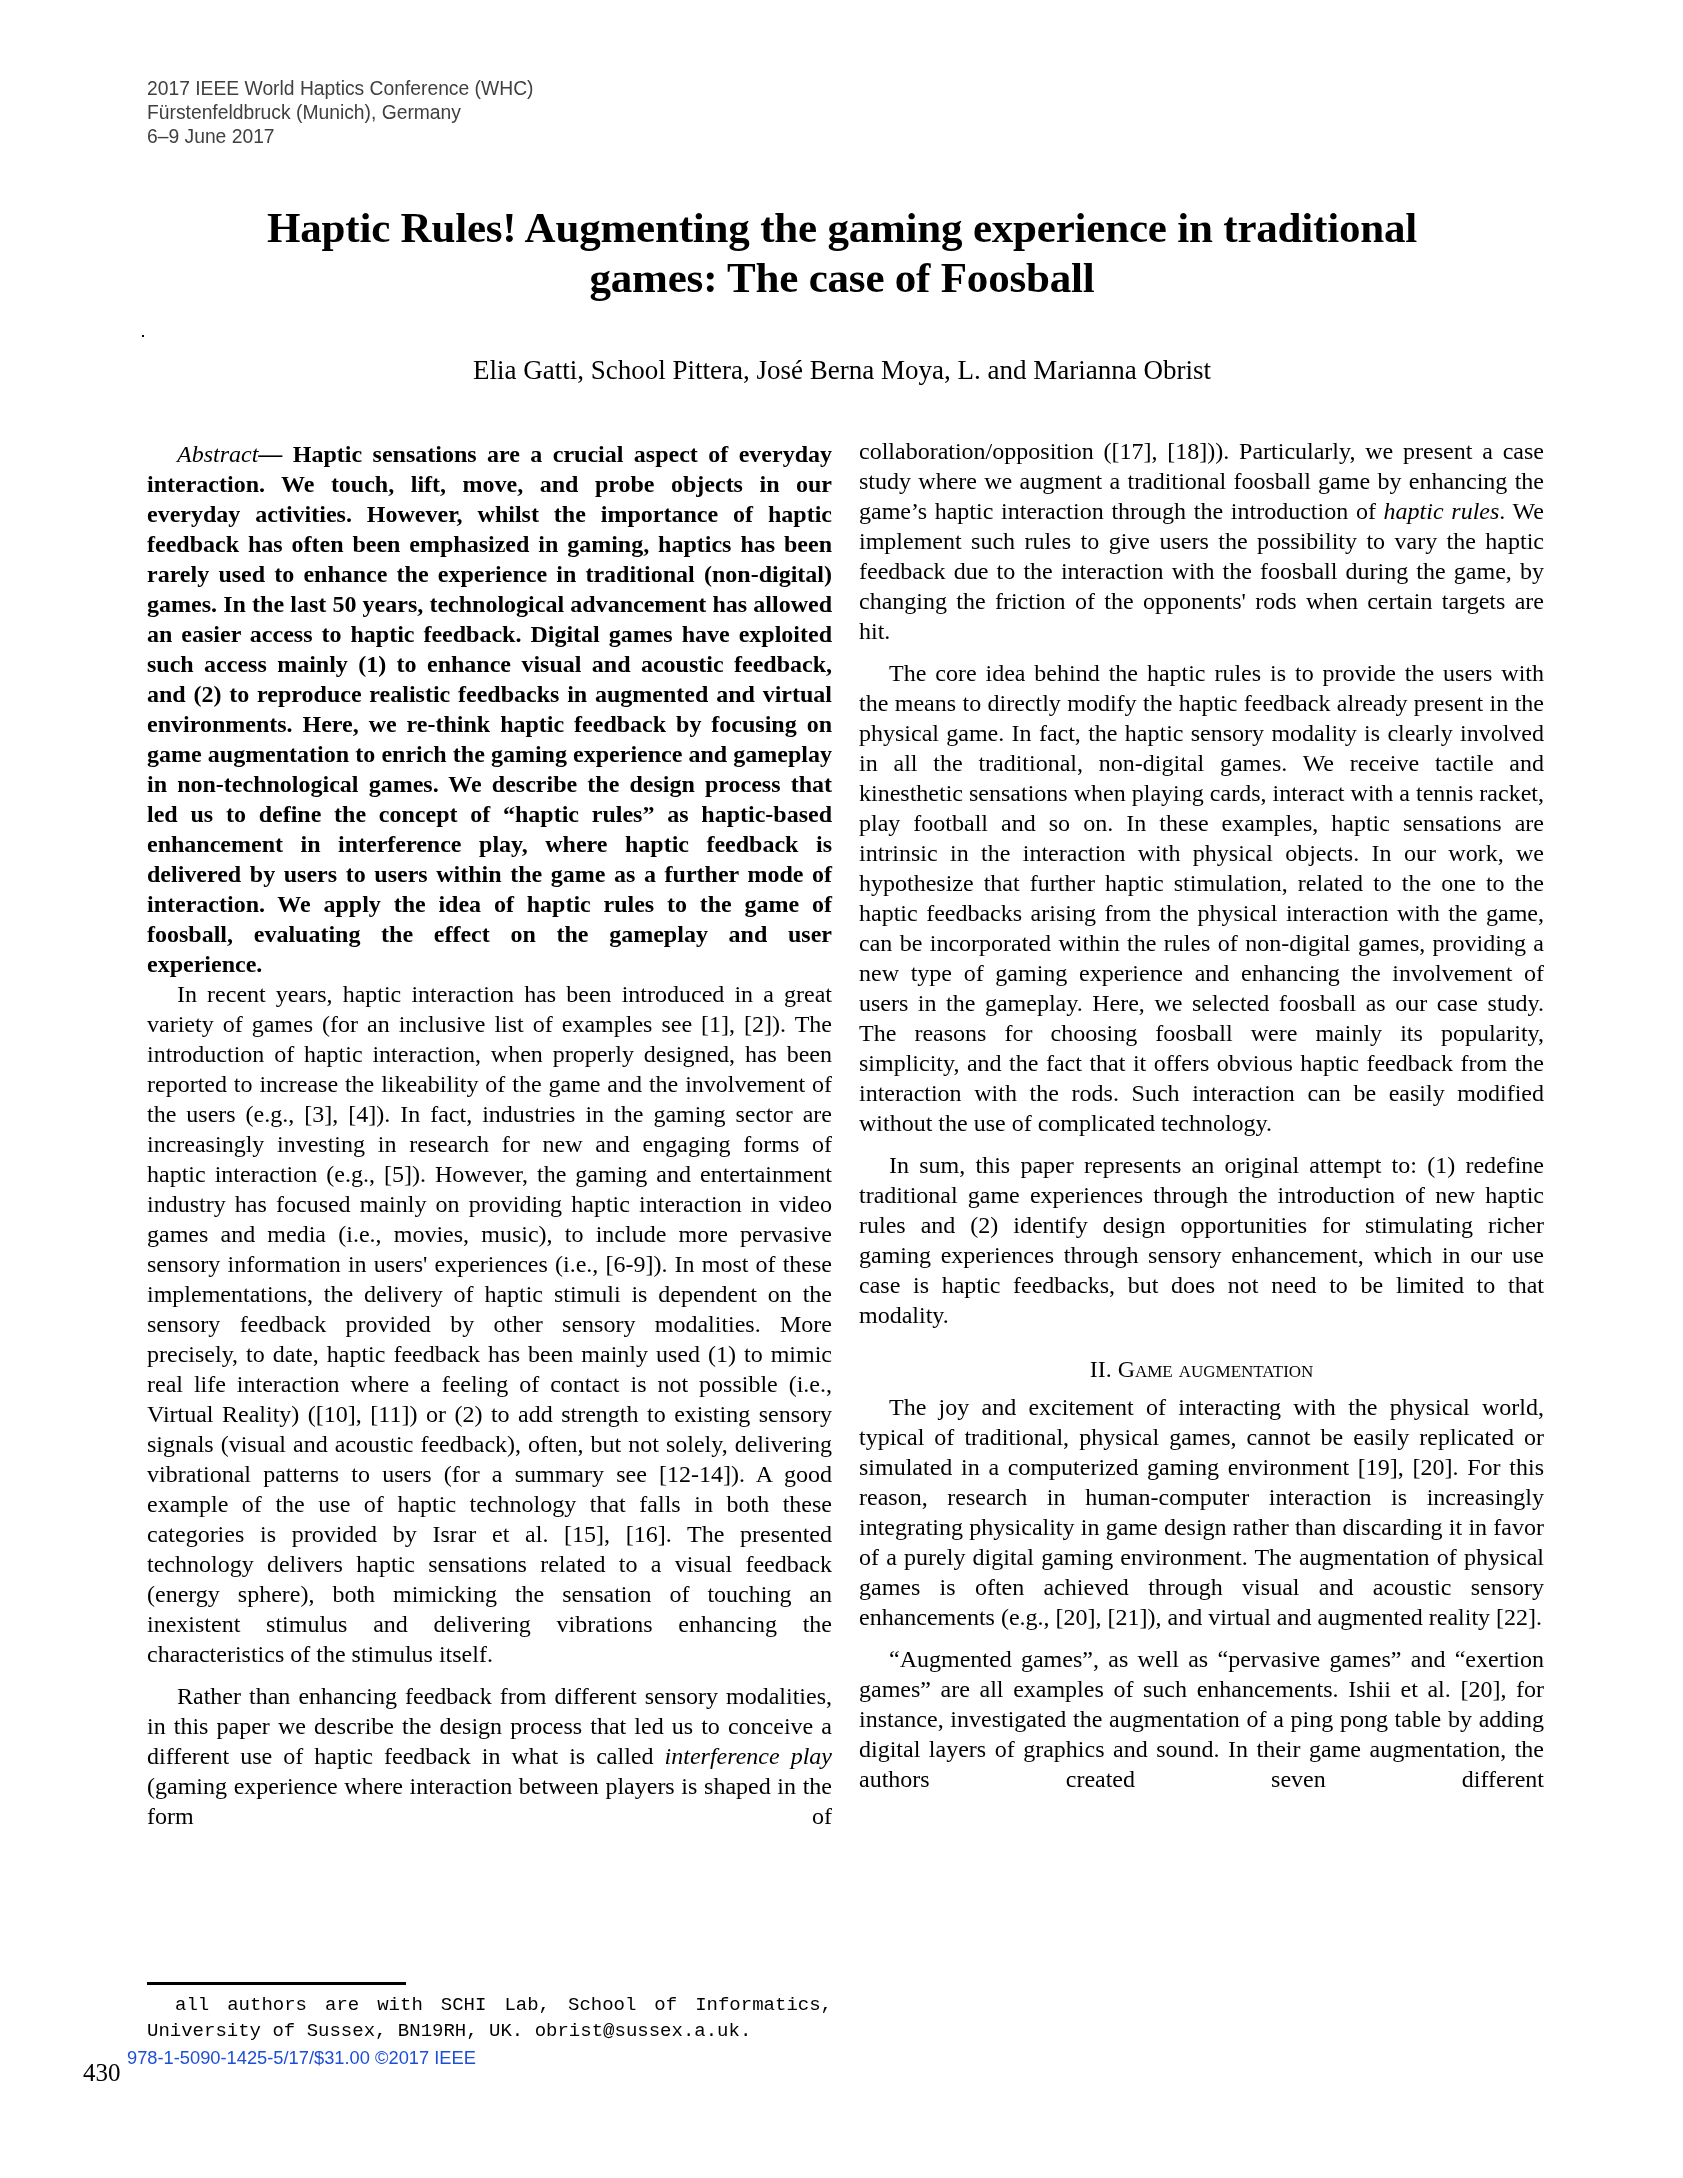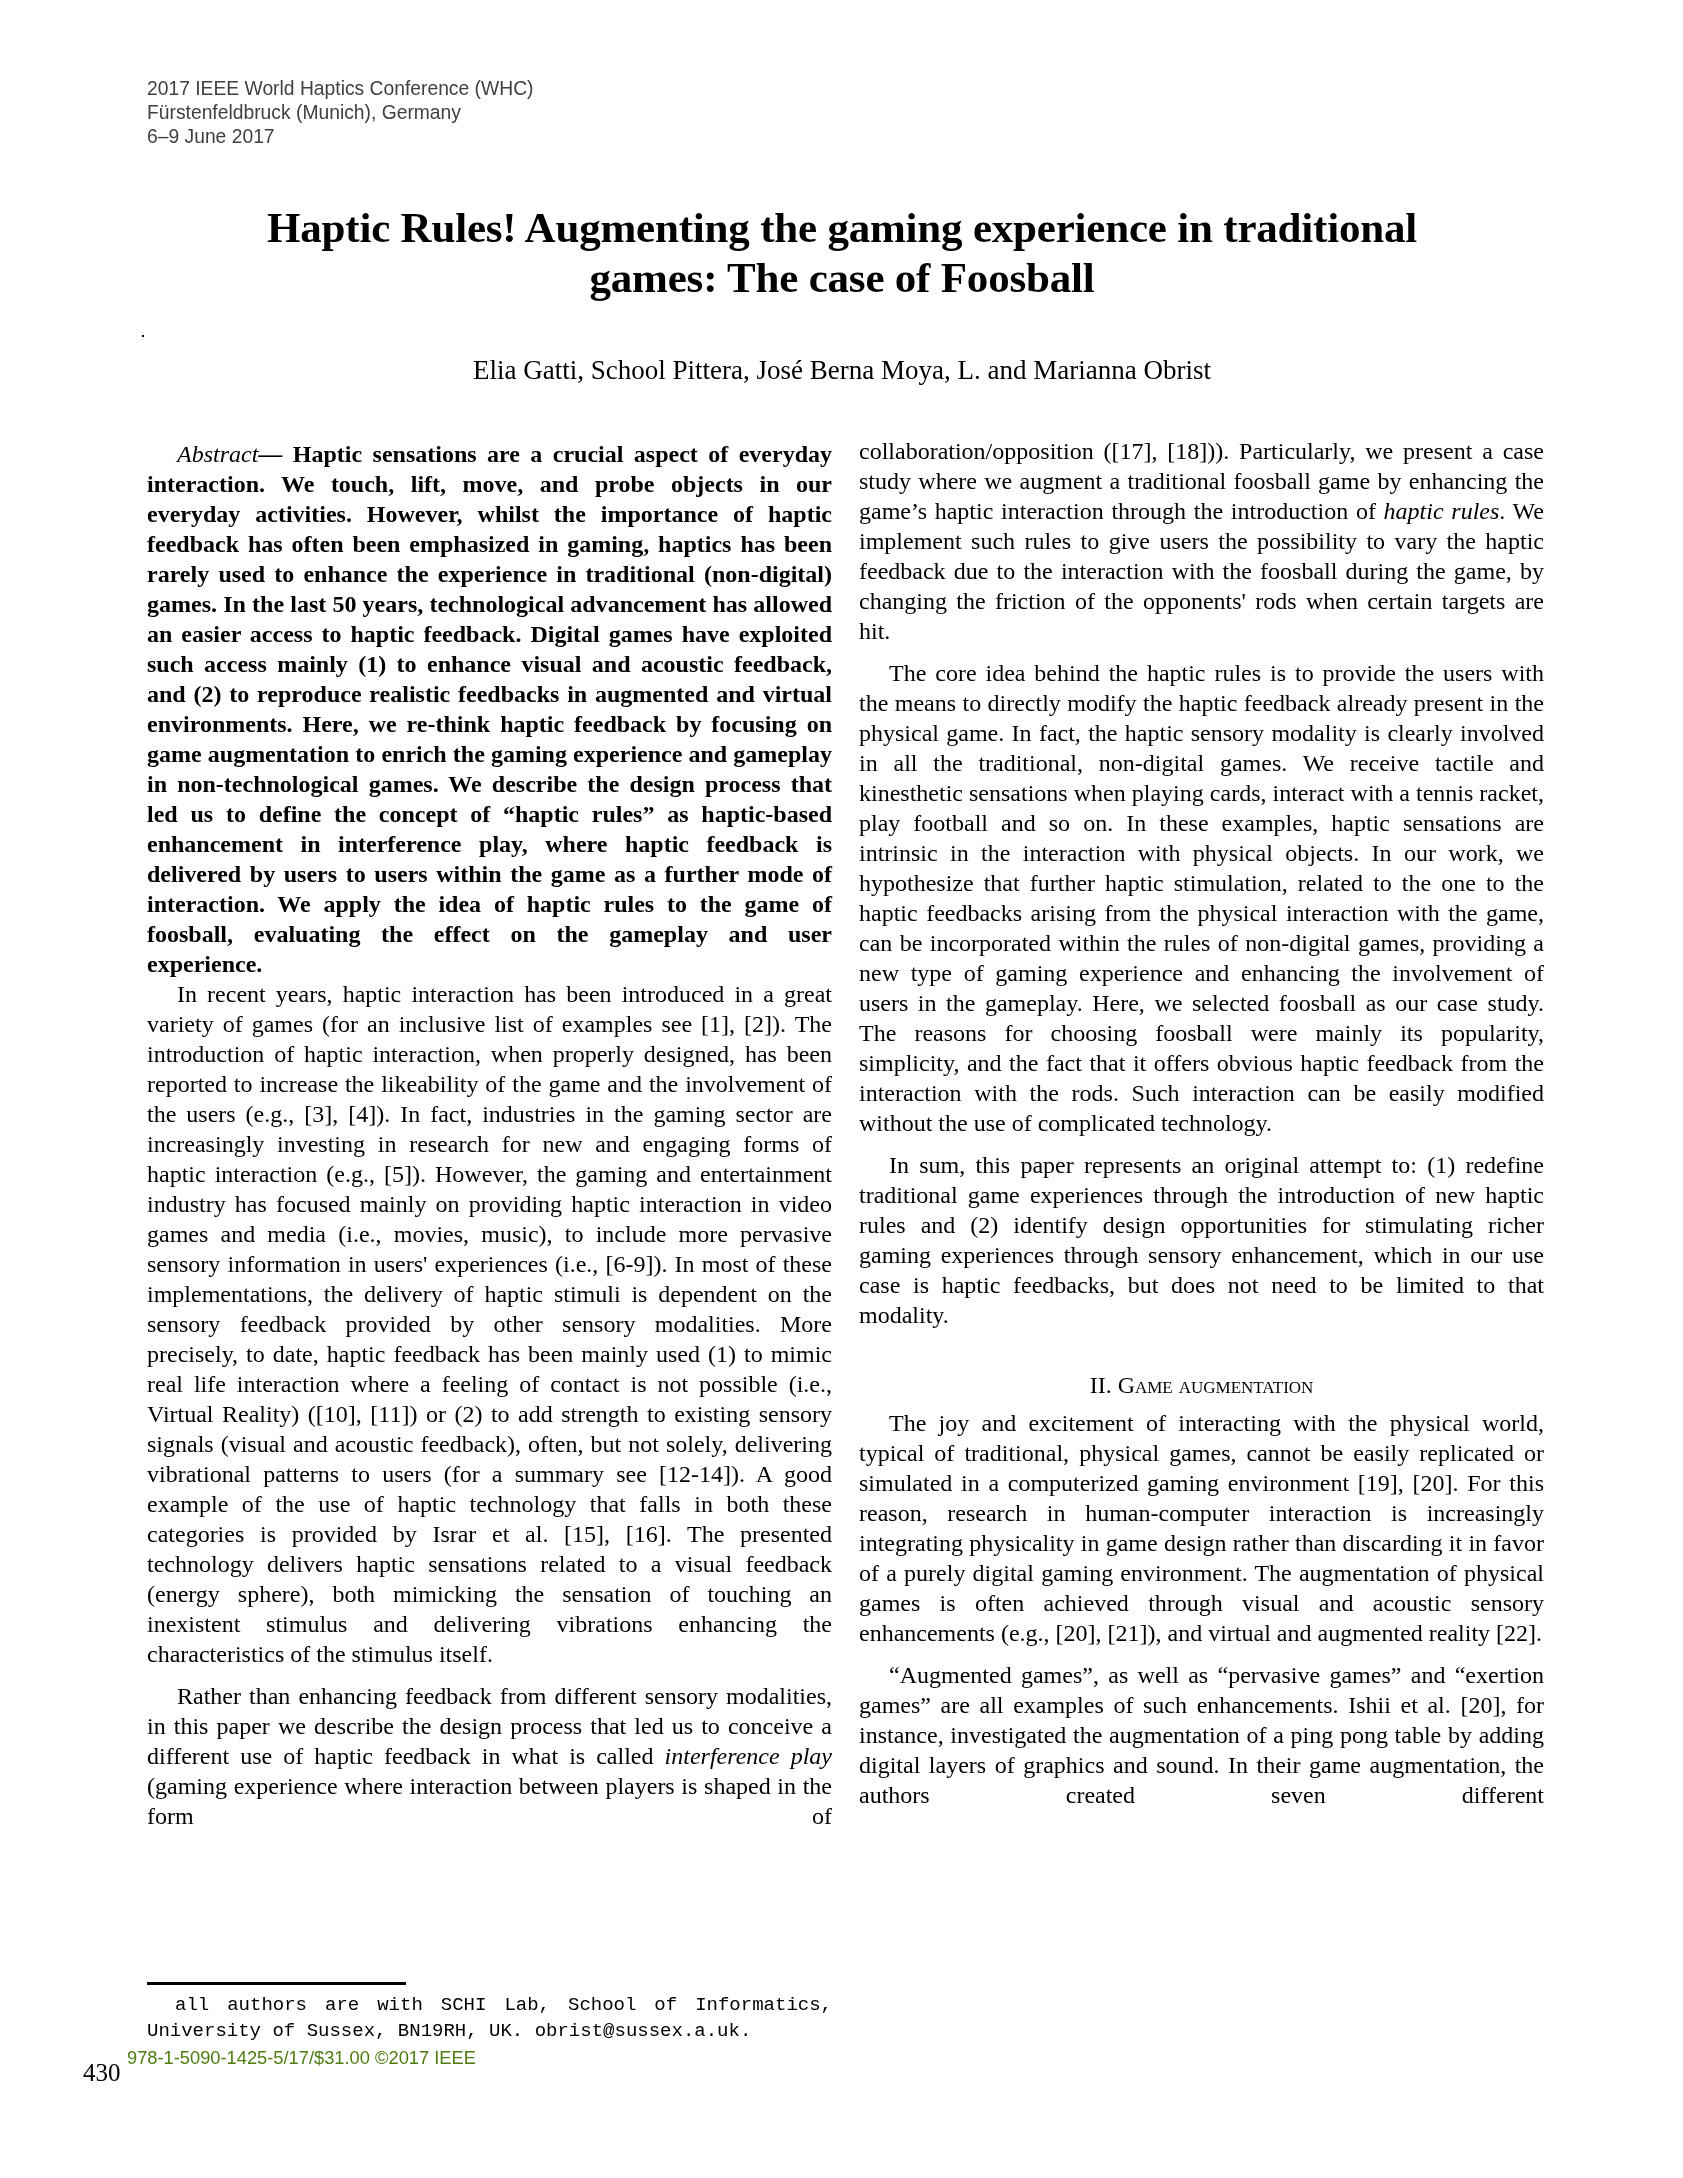--- a/index.html
+++ b/index.html
@@ -11,26 +11,26 @@
   .authors { position: absolute; left: 149px; width: 1386px; top: 354px; text-align: center; font-family: "Liberation Serif", serif; font-size: 27px; line-height: 32px; }
   .col { position: absolute; width: 685px; font-family: "Liberation Serif", serif; font-size: 24px; line-height: 30px; text-align: justify; }
   .col-left { left: 147px; top: 439px; }
   .col-right { left: 859px; top: 436px; }
   .abstract { font-weight: bold; text-indent: 30px; margin: 0; }
   .abstract .lbl { font-style: italic; font-weight: normal; }
   .para { margin: 0 0 12px 0; text-indent: 30px; }
   .para.noindent { text-indent: 0; }
   .heading { text-align: center; font-variant: small-caps; margin: 0; font-size: 24px; }
   .h1 { margin-top: 26px; margin-bottom: 8px; }
-  .h2 { margin-top: 40px; margin-bottom: 8px; }
+  .h2 { margin-top: 24px; margin-bottom: 8px; }
   .last-line-justify { text-align-last: justify; }
   .fn-rule { position: absolute; left: 147px; top: 1982px; width: 259px; height: 3px; background: #000; }
   .footnote { position: absolute; left: 147px; top: 1992px; width: 685px; font-family: Liberation Mono, monospace; font-size: 19px; line-height: 26px; text-align: justify; text-indent: 28px; }
   .pagenum { position: absolute; left: 83px; top: 2059px; font-family: "Liberation Serif", serif; font-size: 25px; }
-  .copyright { position: absolute; left: 127px; top: 2047px; font-family: "Liberation Sans", sans-serif; font-size: 18.3px; color: #4d7c0f; }
+  .copyright { position: absolute; left: 127px; top: 2047px; font-family: "Liberation Sans", sans-serif; font-size: 18.3px; color: #1d4ed8; }
   em { font-style: italic; }
 </style>
 </head>
 <body>
 
 <div class="conf">
   <div>2017 IEEE World Haptics Conference (WHC)</div>
   <div>Fürstenfeldbruck (Munich), Germany</div>
   <div>6–9 June 2017</div>
 </div>

